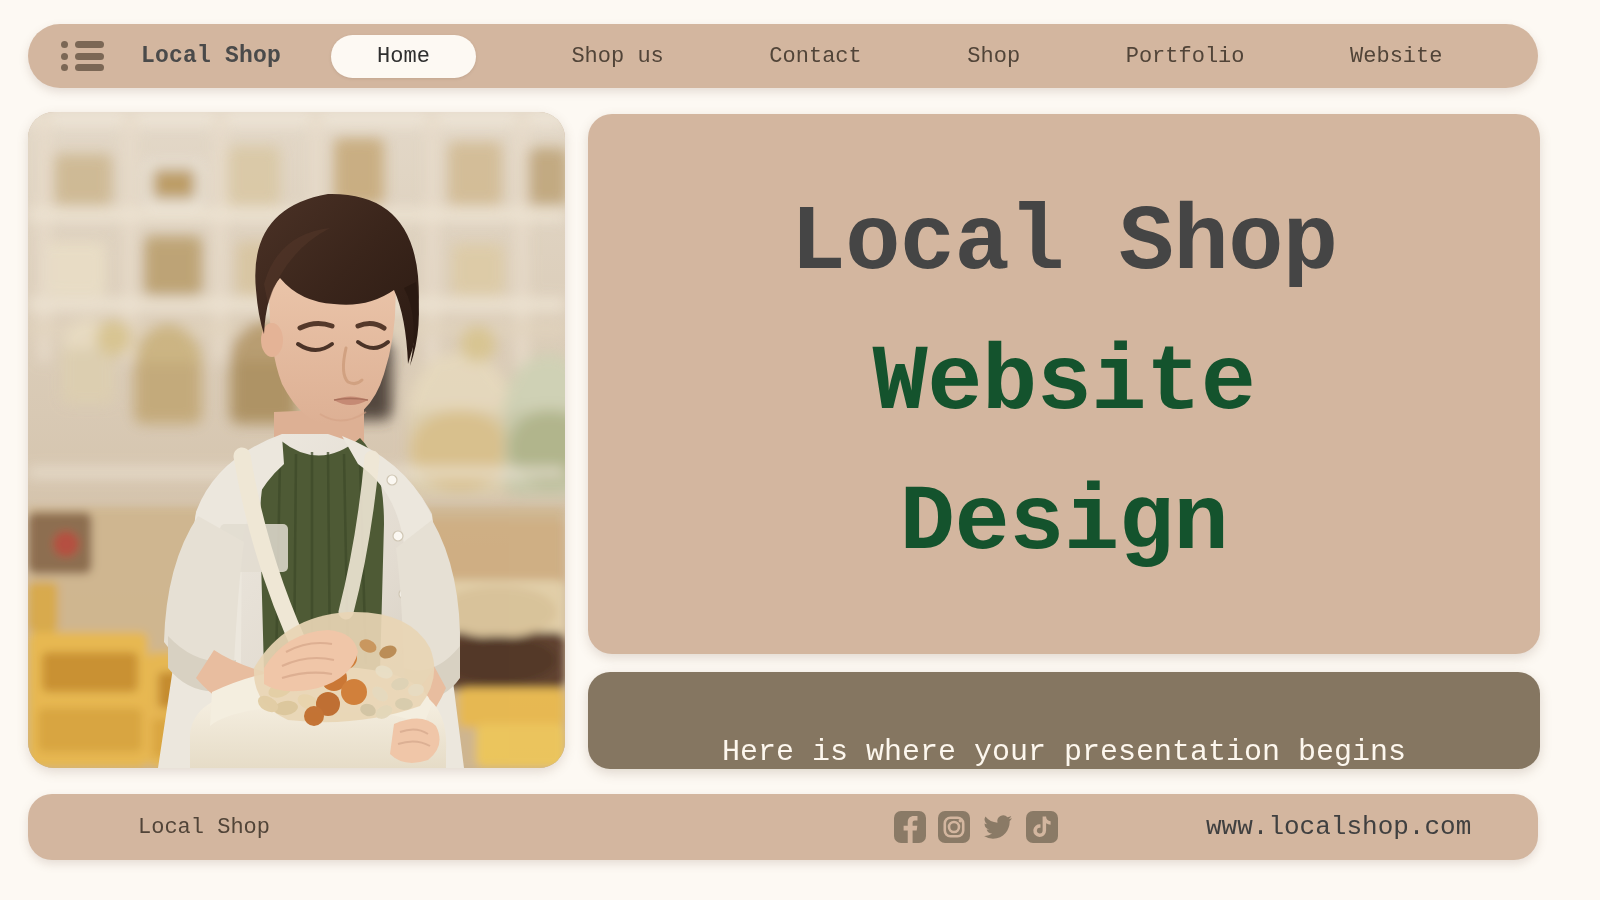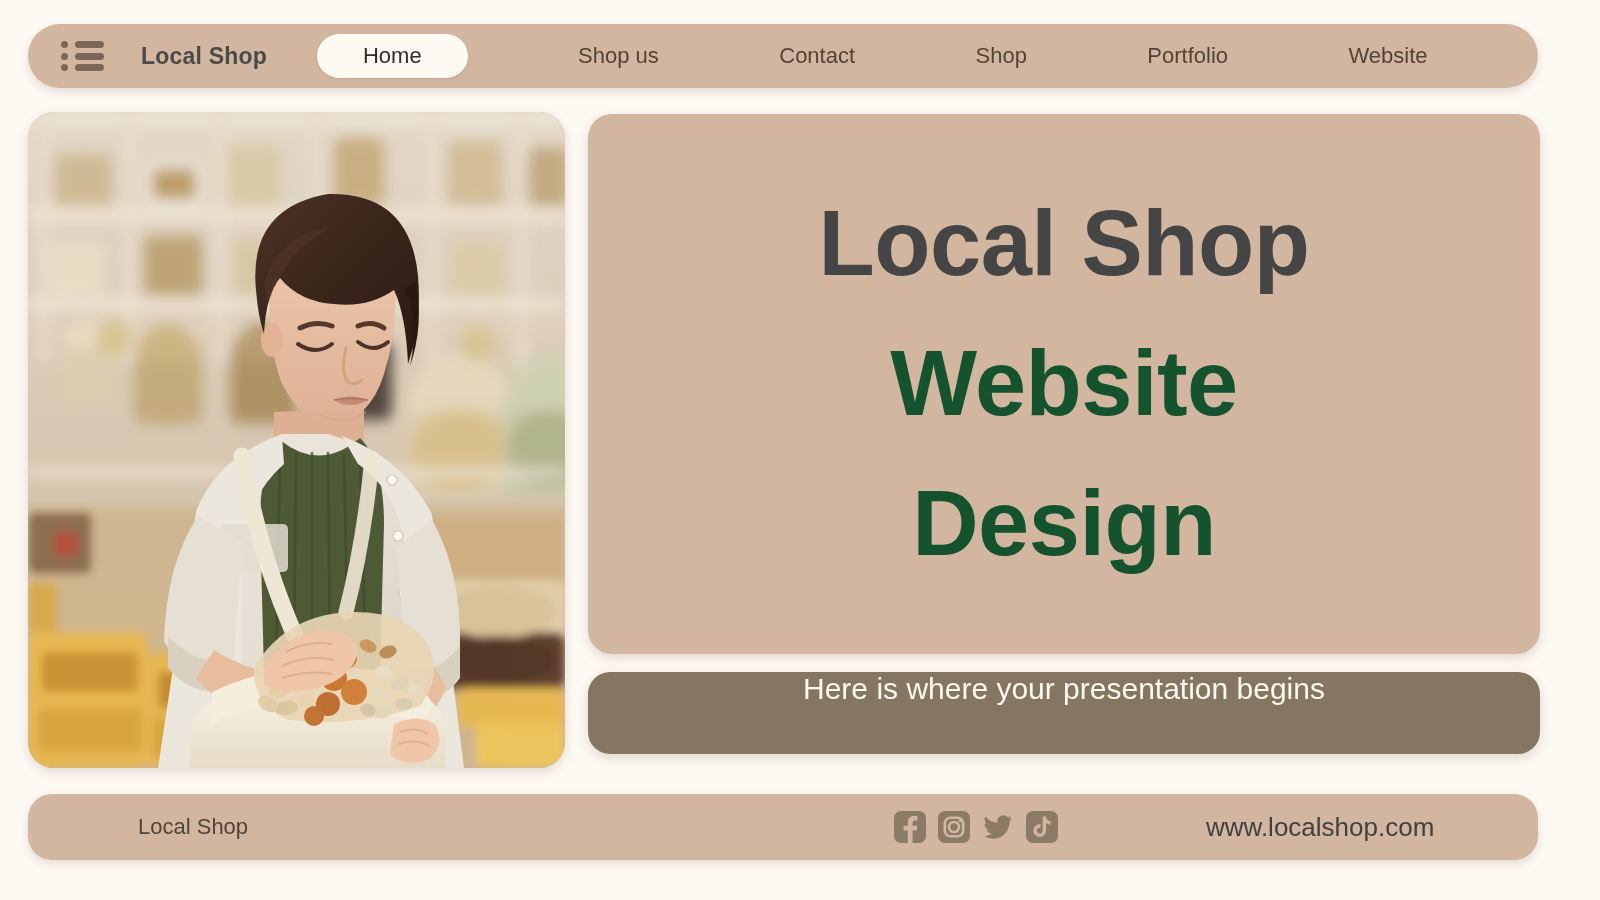--- a/index.html
+++ b/index.html
@@ -7,20 +7,21 @@
   html, body {
     width:1600px; height:900px;
     background:#fdf9f3;
     font-family:"Liberation Sans", sans-serif;
     overflow:hidden;
   }
   .slide {
     position:relative;
     width:1600px; height:900px;
     background:#fdf9f3;
+    font-family:Liberation Mono, monospace;
   }
 
   
   .navbar {
     position:absolute;
     left:28px; top:24px;
     width:1510px; height:64px;
     background:#d3b69f;
     border-radius:32px;
     display:flex;
@@ -109,25 +110,25 @@
     white-space:nowrap;
     letter-spacing:-0.5px;
   }
   .hero-line.dark  { color:#454545; }
   .hero-line.light { color:#14532d; }
 
   
   .subtitle-bar {
     position:absolute;
     left:588px; top:672px;
-    width:952px; height:82px;
+    width:952px; height:97px;
     background:#857661;
     border-radius:22px;
     display:flex;
-    align-items:flex-start;
+    align-items:flex-end;
     justify-content:center;
     box-shadow:0 4px 12px rgba(120,95,75,0.22);
   }
   .subtitle-text {
     font-size:30px;
     color:#fdf7ee;
     white-space:nowrap;
   }
 
   

